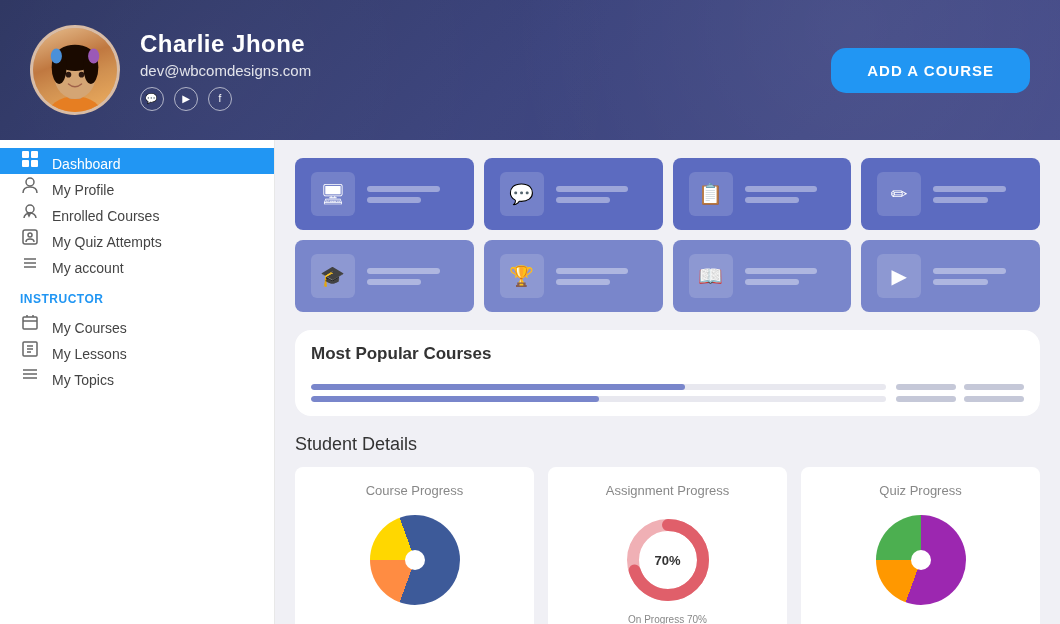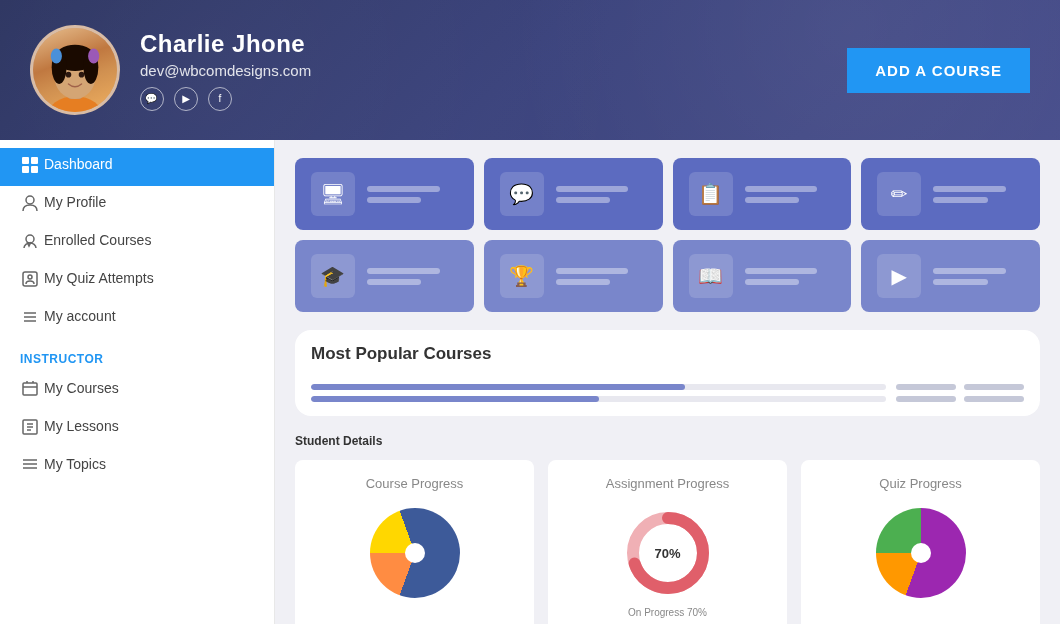--- a/index.html
+++ b/index.html
@@ -73,51 +73,51 @@
       display: flex; align-items: center; justify-content: center;
       cursor: pointer;
       font-size: 10px;
       color: white;
     }
     .add-course-btn {
       margin-left: auto;
       background: #2196F3;
       color: white;
       border: none;
-      padding: 14px 28px;
+      padding: 14px 36px;
       font-size: 15px;
       font-weight: 700;
       letter-spacing: 1px;
-      border-radius: 0;
+      border-radius: 15px;
       cursor: pointer;
     }
 
     
     .main-layout {
       display: flex;
       height: 484px;
     }
 
     
     .sidebar {
       width: 275px;
       background: white;
       flex-shrink: 0;
       padding: 8px 0;
       border-right: 1px solid #e8e8e8;
       overflow-y: auto;
     }
     .sidebar-item {
       display: flex;
-      align-items: flex-start;
-      padding: 8px 20px;
+      align-items: flex-end;
+      padding: 2px 20px;
       cursor: pointer;
       color: #444;
       font-size: 14px;
-      gap: 4px;
+      gap: 12px;
     }
     .sidebar-item.active {
       background: #2196F3;
       color: white;
     }
     .sidebar-item.active .sidebar-icon { color: white; }
     .sidebar-icon {
       font-size: 16px;
       color: #666;
       width: 20px;
@@ -231,22 +231,22 @@
     }
     .mini-bar {
       width: 60px;
       height: 6px;
       background: #c5c8d8;
       border-radius: 3px;
     }
 
     
     .student-details-title {
-      font-size: 12px;
-      font-weight: 700;
+      font-size: 18px;
+      font-weight: 400;
       color: #333;
       margin-bottom: 12px;
     }
     .charts-grid {
       display: grid;
       grid-template-columns: repeat(3, 1fr);
       gap: 14px;
     }
     .chart-card {
       background: white;

